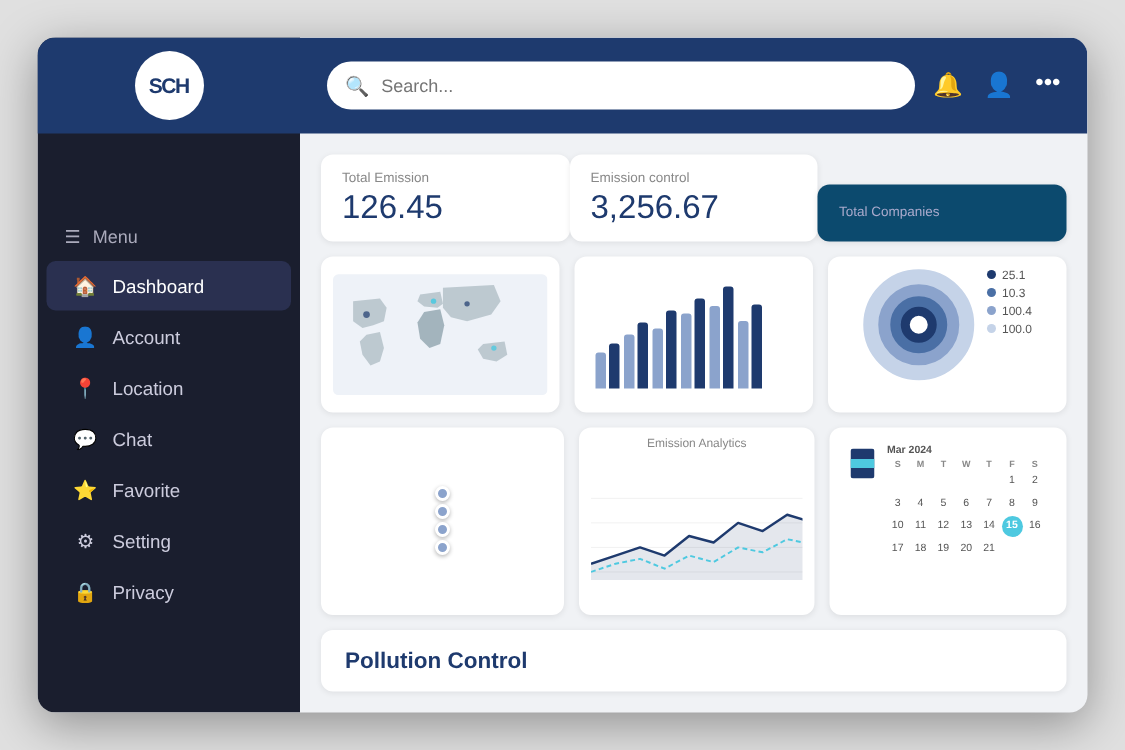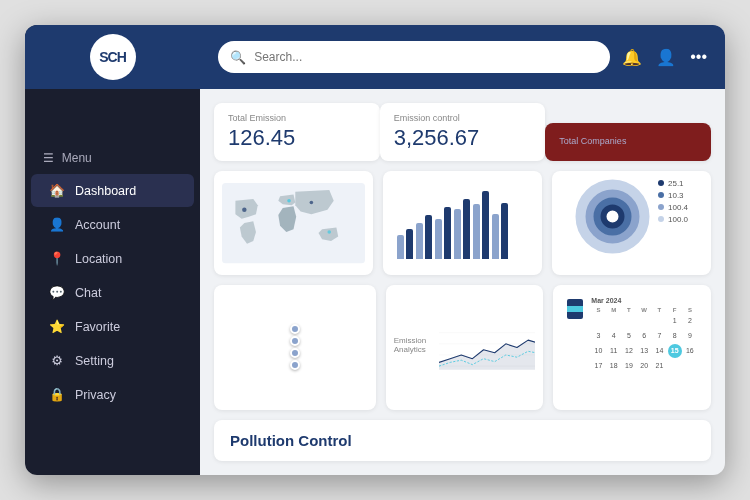--- a/index.html
+++ b/index.html
@@ -149,21 +149,21 @@
       background: white;
       border-radius: 8px;
       padding: 10px 14px;
       display: flex;
       align-items: center;
       gap: 10px;
       flex: 1;
       box-shadow: 0 1px 4px rgba(0,0,0,0.08);
     }
     .stat-card.accent {
-      background: #7f1d1d;
+      background: #0c4a6e;
       margin-top: 20px;
     }
     .stat-label {
       font-size: 9px;
       color: #888;
       line-height: 1.3;
     }
     .stat-value {
       font-size: 22px;
       font-weight: 400;
@@ -259,21 +259,21 @@
       border-radius: 50%;
       position: absolute;
       top: -3px;
       transform: translateX(-50%);
       border: 2px solid white;
       box-shadow: 0 1px 3px rgba(0,0,0,0.3);
     }
     
     .line-chart-widget {
       display: flex;
-      flex-direction: row;
+      flex-direction: column;
       width: 100%;
       height: 100%;
       padding: 6px 8px;
     }
     .chart-title {
       font-size: 8px;
       color: #888;
       margin-bottom: 4px;
     }
     

